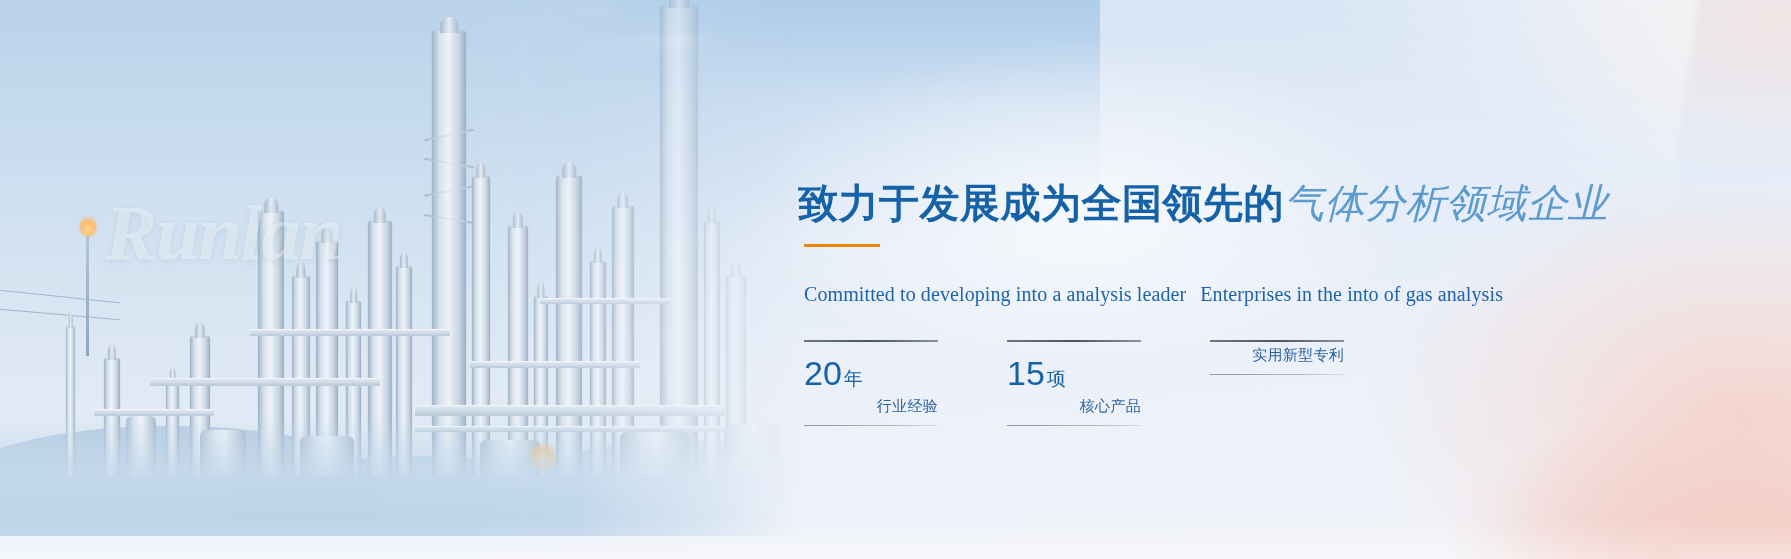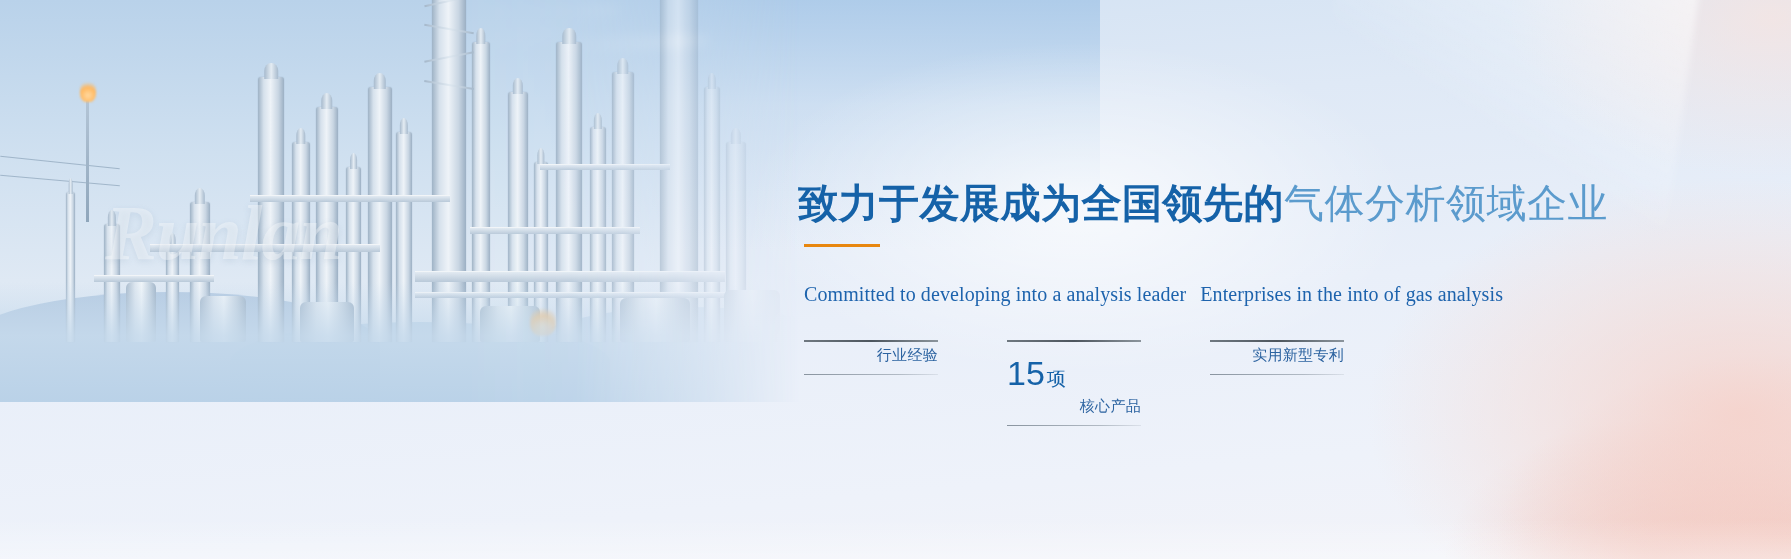--- a/index.html
+++ b/index.html
@@ -54,21 +54,21 @@
   }
   
   .ray{
     position:absolute;right:110px;top:-40px;width:360px;height:300px;
     background:linear-gradient(205deg,rgba(255,255,255,.55) 0%,rgba(255,255,255,0) 55%);
     transform:rotate(8deg);filter:blur(3px);
   }
 
   
   .photo{
-    position:absolute;left:0;top:0;width:800px;height:402px;
+    position:absolute;left:0;top:0;width:800px;height:536px;
     overflow:hidden;
     -webkit-mask-image:linear-gradient(90deg,#000 0%,#000 58%,rgba(0,0,0,.92) 72%,rgba(0,0,0,.45) 88%,rgba(0,0,0,0) 100%);
     mask-image:linear-gradient(90deg,#000 0%,#000 58%,rgba(0,0,0,.92) 72%,rgba(0,0,0,.45) 88%,rgba(0,0,0,0) 100%);
   }
   .photo-sky{
     position:absolute;inset:0;
     background:linear-gradient(180deg,#b9d2ea 0%,#cfe0f0 38%,#dfe9f4 70%,#e7eef7 100%);
   }
   
   .hill{position:absolute;bottom:0;background:#a8c4dd;border-radius:50% 50% 0 0;opacity:.65;}
@@ -133,21 +133,21 @@
   .headline{
     position:absolute;left:0;top:152px;
     white-space:nowrap;
     font-size:40px;line-height:48px;
     letter-spacing:.5px;
   }
   .headline .strong{
     font-weight:700;color:#1562a8;
   }
   .headline .light{
-    font-weight:400;color:#5b9bcd;
+    font-weight:400;color:#5b9bcd;font-style:italic;
   }
 
   .rule-orange{
     position:absolute;left:6px;top:244px;
     width:76px;height:3px;background:#e8870f;
   }
 
   .subtitle{
     position:absolute;left:6px;top:260px;
     white-space:nowrap;
@@ -291,20 +291,23 @@
     <div class="rule-orange"></div>
 
     <p class="subtitle">
       <span>Committed to developing into a analysis leader</span><span class="gap"></span><span>Enterprises in the into of gas analysis</span>
     </p>
 
     <div class="stats">
 
       <div class="stat">
         <div class="line"></div>
+        <div class="value">
+          <span class="num">20</span><span class="unit">年</span>
+        </div>
         <div class="label">行业经验</div>
         <div class="line-bottom"></div>
       </div>
 
       <div class="stat">
         <div class="line"></div>
         <div class="value">
           <span class="num">15</span><span class="unit">项</span>
         </div>
         <div class="label">核心产品</div>

